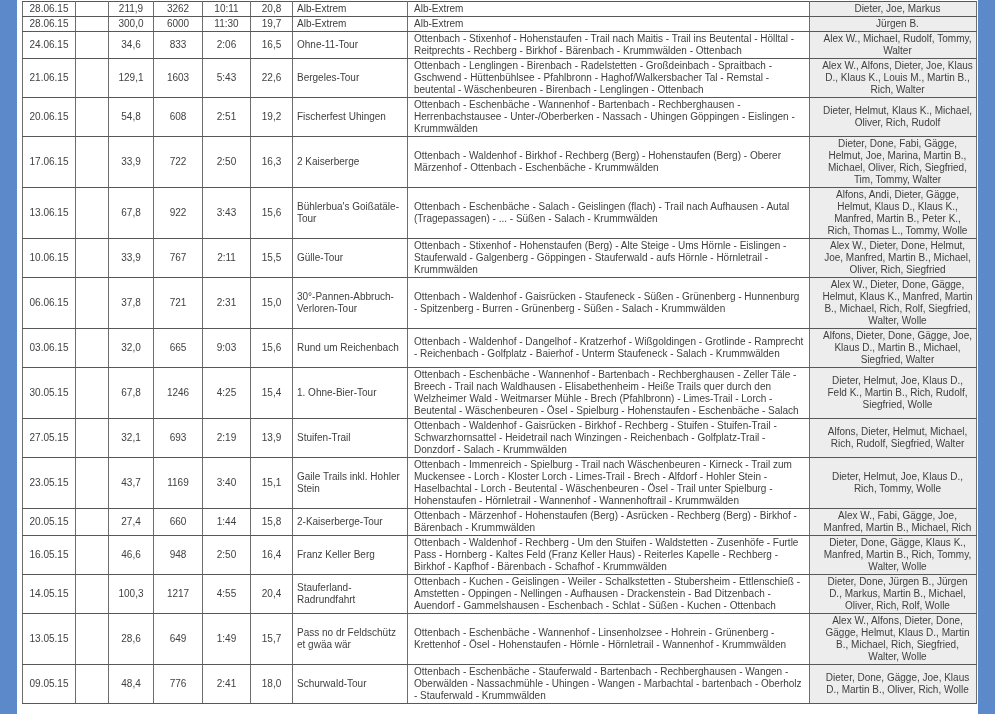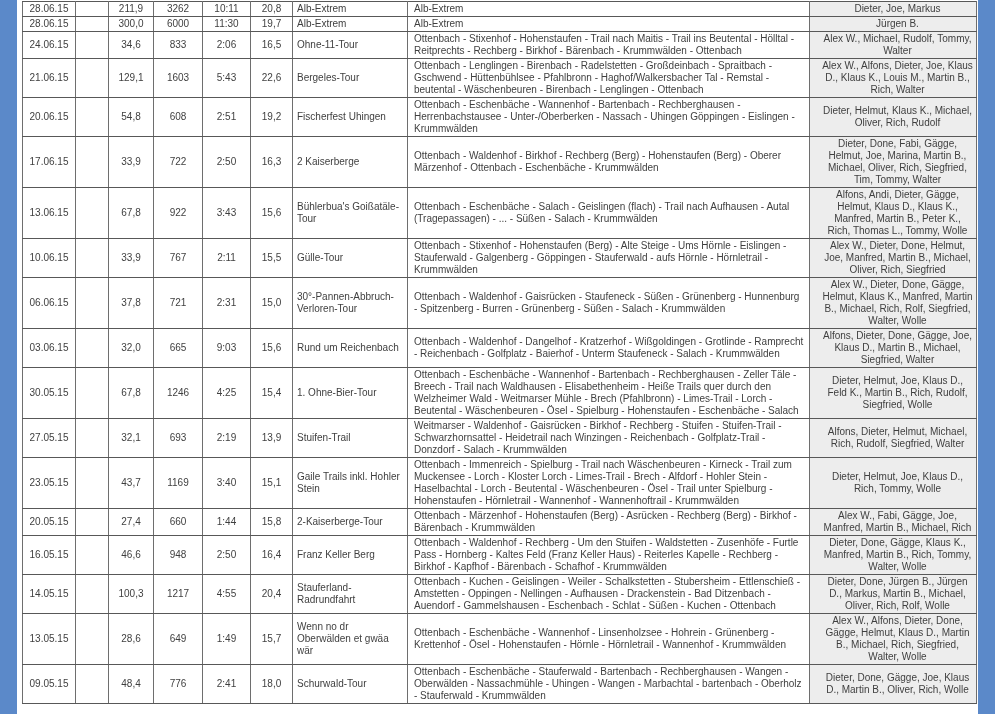--- a/index.html
+++ b/index.html
@@ -180,21 +180,21 @@
         <td class="c-riders">Dieter, Helmut, Joe, Klaus D., Feld K., Martin B., Rich, Rudolf, Siegfried, Wolle</td>
       </tr>
       <tr>
         <td class="c-date">27.05.15</td>
         <td class="c-blank"></td>
         <td class="c-num">32,1</td>
         <td class="c-num">693</td>
         <td class="c-num">2:19</td>
         <td class="c-num">13,9</td>
         <td class="c-name">Stuifen-Trail</td>
-        <td class="c-route">Weitmarser - Waldenhof - Gaisrücken - Birkhof - Rechberg - Stuifen - Stuifen-Trail - Schwarzhornsattel - Heidetrail nach Winzingen - Reichenbach - Golfplatz-Trail - Donzdorf - Salach - Krummwälden</td>
+        <td class="c-route">Ottenbach - Waldenhof - Gaisrücken - Birkhof - Rechberg - Stuifen - Stuifen-Trail - Schwarzhornsattel - Heidetrail nach Winzingen - Reichenbach - Golfplatz-Trail - Donzdorf - Salach - Krummwälden</td>
         <td class="c-riders">Alfons, Dieter, Helmut, Michael, Rich, Rudolf, Siegfried, Walter</td>
       </tr>
       <tr>
         <td class="c-date">23.05.15</td>
         <td class="c-blank"></td>
         <td class="c-num">43,7</td>
         <td class="c-num">1169</td>
         <td class="c-num">3:40</td>
         <td class="c-num">15,1</td>
         <td class="c-name">Gaile Trails inkl. Hohler Stein</td>
@@ -234,21 +234,21 @@
         <td class="c-route">Ottenbach - Kuchen - Geislingen - Weiler - Schalkstetten - Stubersheim - Ettlenschieß - Amstetten - Oppingen - Nellingen - Aufhausen - Drackenstein - Bad Ditzenbach - Auendorf - Gammelshausen - Eschenbach - Schlat - Süßen - Kuchen - Ottenbach</td>
         <td class="c-riders">Dieter, Done, Jürgen B., Jürgen D., Markus, Martin B., Michael, Oliver, Rich, Rolf, Wolle</td>
       </tr>
       <tr>
         <td class="c-date">13.05.15</td>
         <td class="c-blank"></td>
         <td class="c-num">28,6</td>
         <td class="c-num">649</td>
         <td class="c-num">1:49</td>
         <td class="c-num">15,7</td>
-        <td class="c-name">Wenn no dr Oberwälden et gwäa wär</td>
+        <td class="c-name">Pass no dr Feldschütz et gwäa wär</td>
         <td class="c-route">Ottenbach - Eschenbäche - Wannenhof - Linsenholzsee - Hohrein - Grünenberg - Krettenhof - Ösel - Hohenstaufen - Hörnle - Hörnletrail - Wannenhof - Krummwälden</td>
         <td class="c-riders">Alex W., Alfons, Dieter, Done, Gägge, Helmut, Klaus D., Martin B., Michael, Rich, Siegfried, Walter, Wolle</td>
       </tr>
       <tr>
         <td class="c-date">09.05.15</td>
         <td class="c-blank"></td>
         <td class="c-num">48,4</td>
         <td class="c-num">776</td>
         <td class="c-num">2:41</td>
         <td class="c-num">18,0</td>

